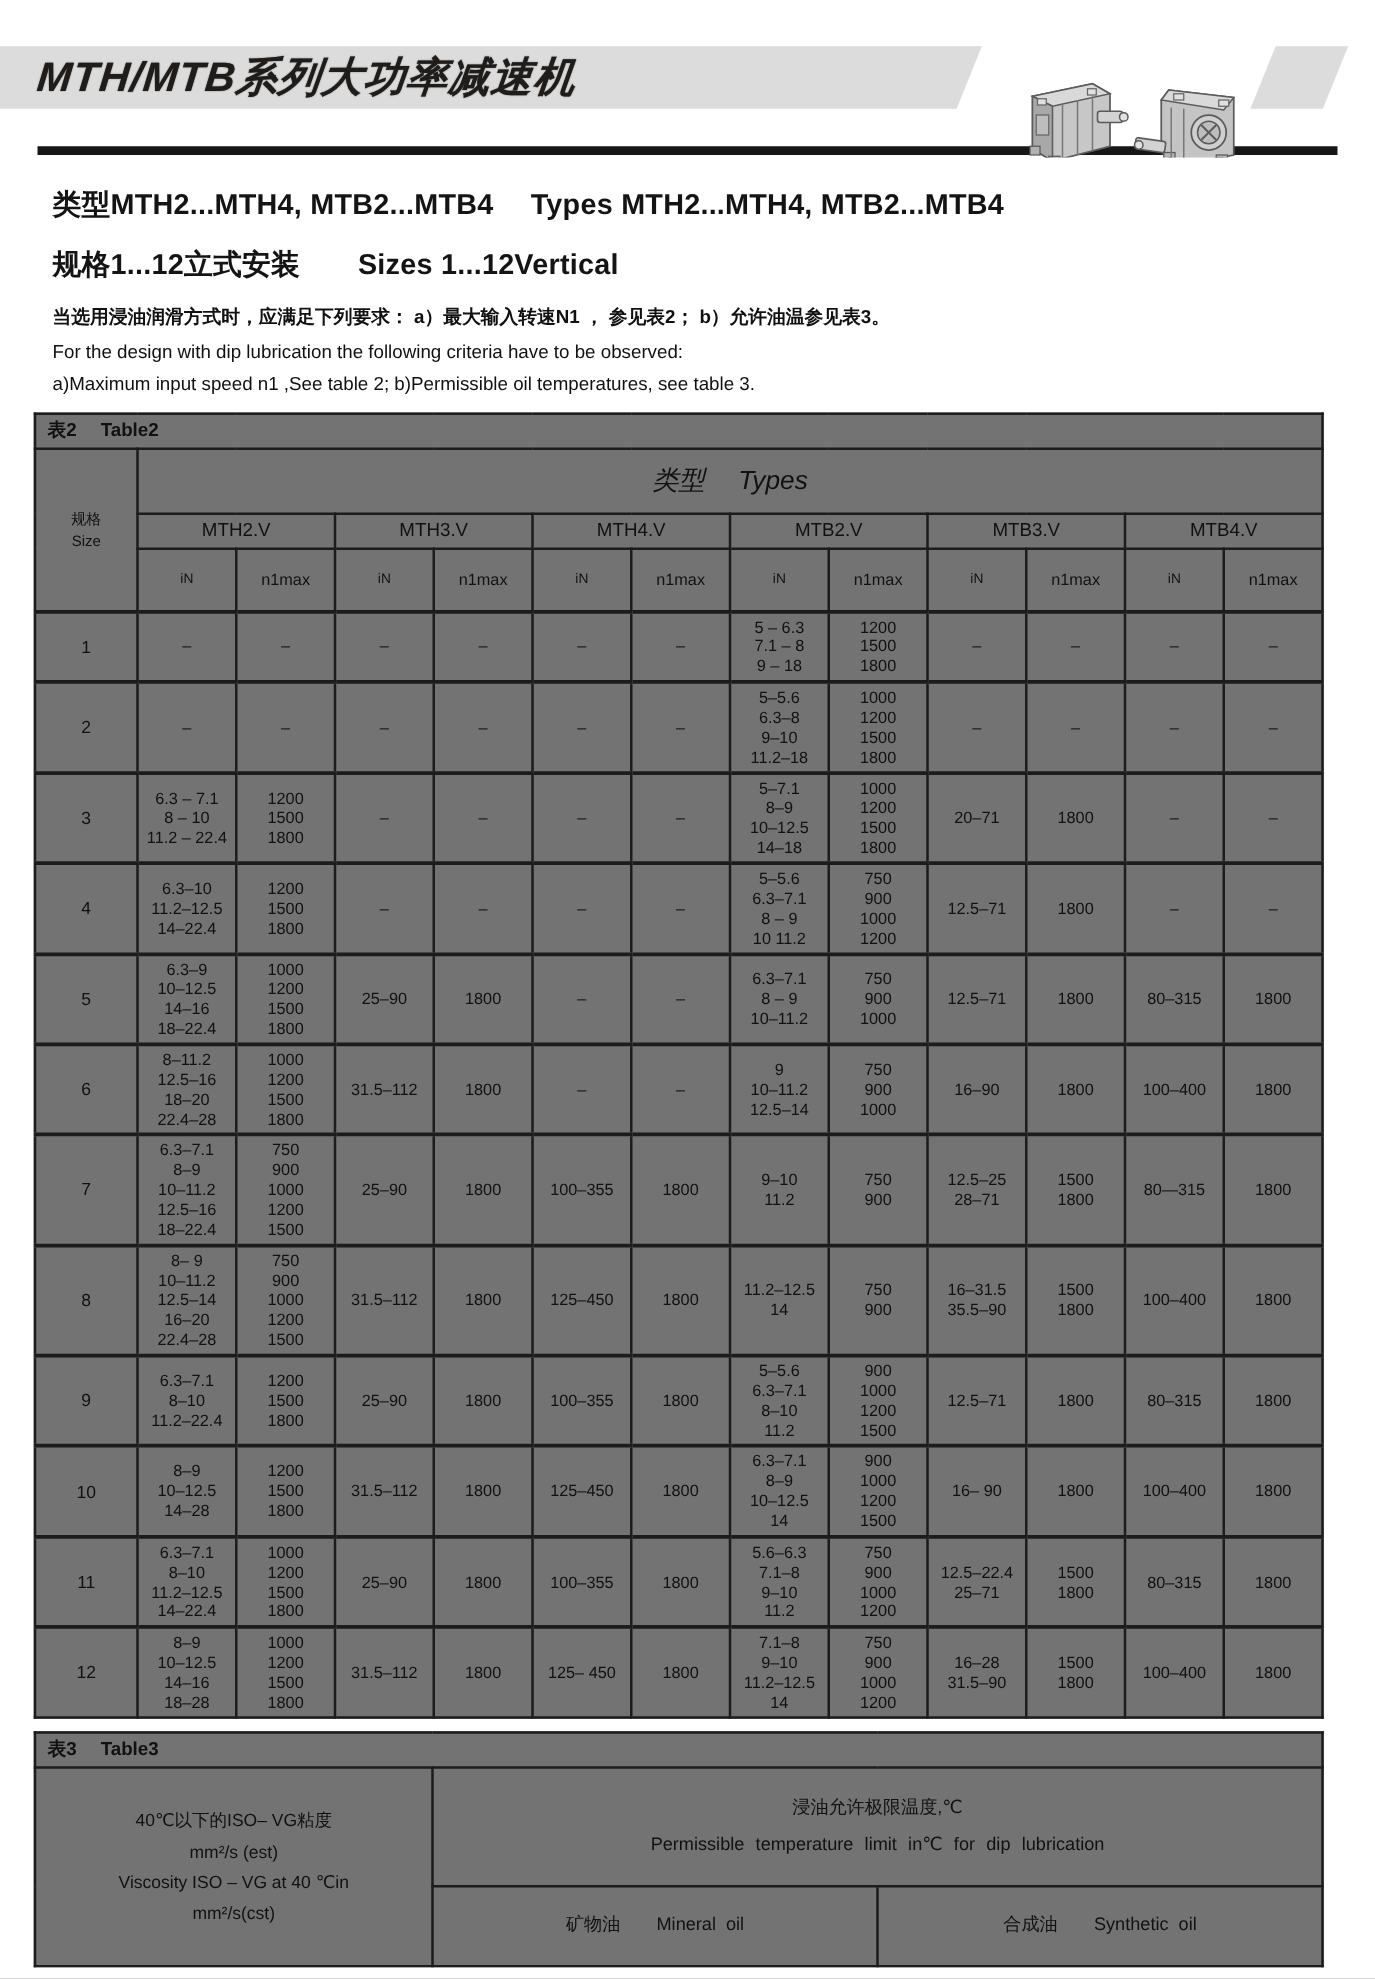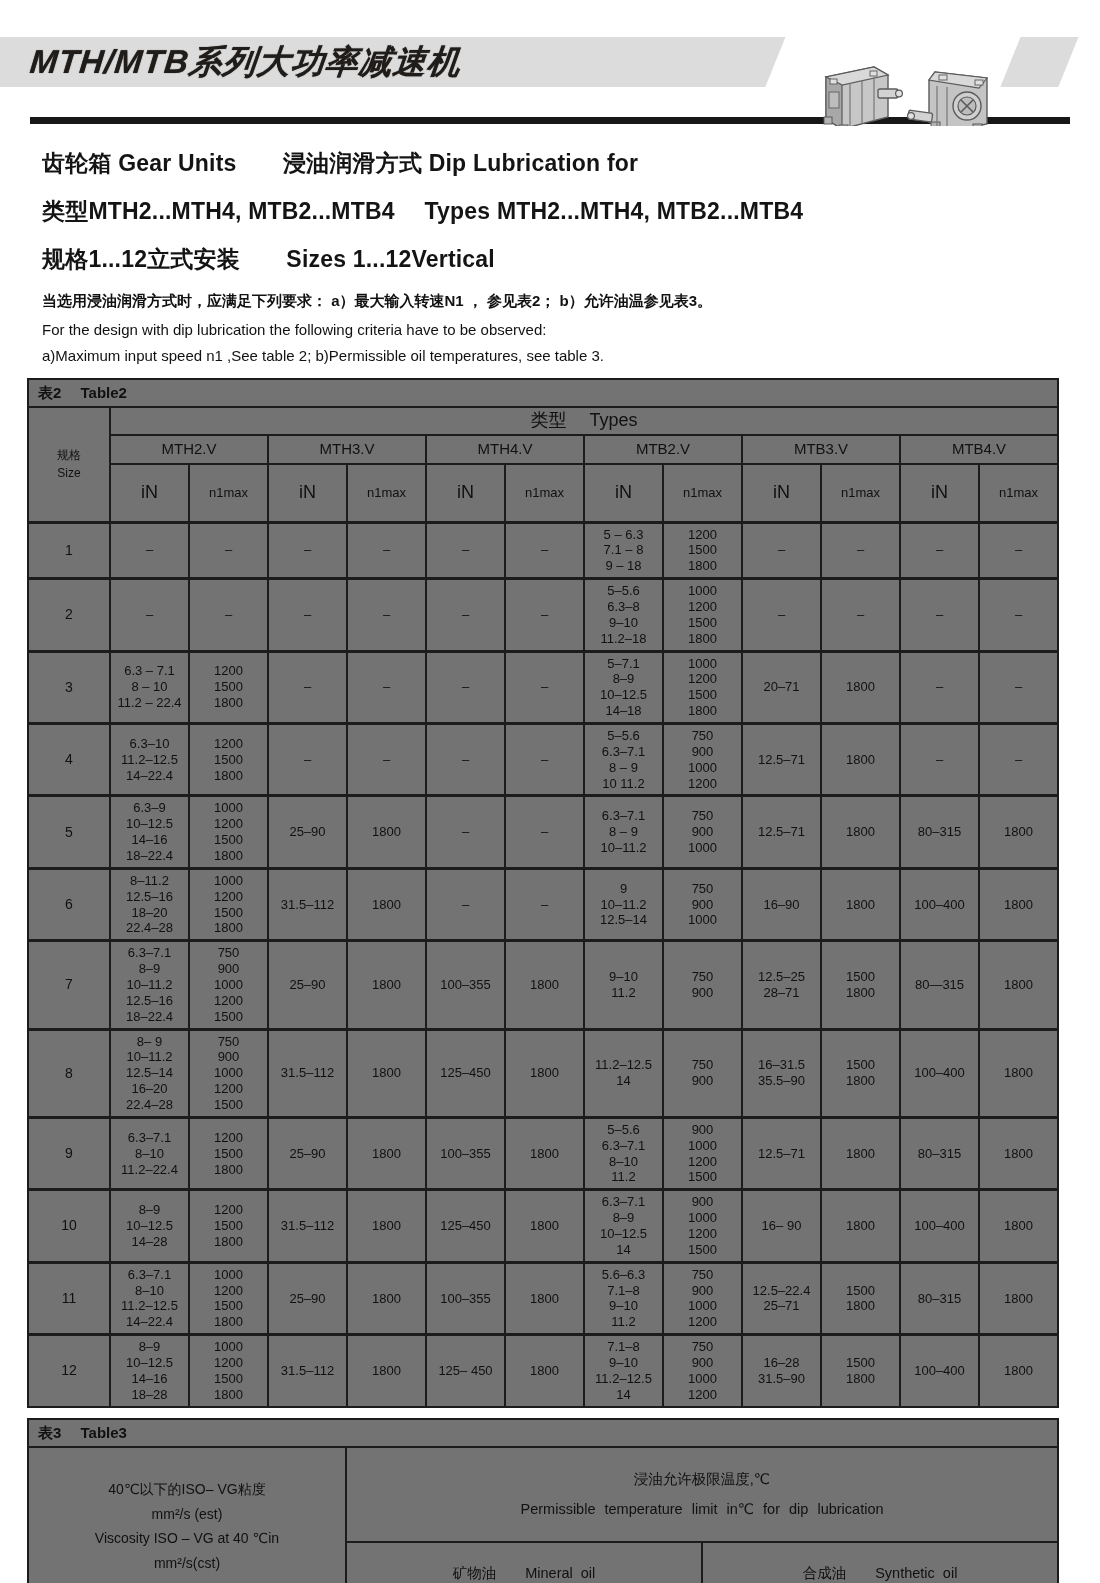--- a/index.html
+++ b/index.html
@@ -25,23 +25,23 @@
   .intro .h{font-size:23px;font-weight:bold;color:#141414;margin-bottom:17px;letter-spacing:.2px;}
   .intro .cnote{font-size:15px;font-weight:bold;margin:2px 0 10px;}
   .intro .enote{font-size:15px;margin:0 0 9px;}
 
   
   table{border-collapse:collapse;table-layout:fixed;width:1030px;margin-left:27px;background:#737373;}
   td{border:2px solid #1c1c1c;text-align:center;vertical-align:middle;
      font-size:13px;line-height:1.22;padding:3px 1px;white-space:pre-line;}
   .tcap{text-align:left;font-weight:bold;font-size:15px;padding:4px 9px;white-space:normal;}
   .sizeh{font-size:12px;line-height:1.5;}
-  .typesh{font-size:18px;padding:2px;}
+  .typesh{font-size:21px;padding:12px;font-style:italic;}
   .tname{font-size:15px;padding:4px 2px;border-radius:12px;}
-  .isub{font-size:18px;padding:17px 2px;}
+  .isub{font-size:11px;padding:17px 2px;}
   .nsub{font-size:13px;padding:5px 2px;border-radius:11px;}
   .t2 tbody td{border-top-width:3px;}
   .t2 tbody .sizec{font-size:14px;}
   .t2{margin-top:14px;}
 
   .midnotes{margin:16px 30px 14px 42px;}
   .midnotes .cn{font-size:15.5px;font-weight:bold;margin-bottom:14px;}
   .midnotes .en{font-size:15px;}
 
   .t3{margin-top:10px;}
@@ -88,21 +88,20 @@
         <rect x="34" y="13" width="8" height="5" fill="#e0e0e0" stroke="#666" stroke-width="1"></rect>
         <rect x="70" y="18" width="8" height="5" fill="#e0e0e0" stroke="#666" stroke-width="1"></rect>
         <line x1="32" y1="24" x2="32" y2="66" stroke="#777" stroke-width="1.2"></line>
         <line x1="42" y1="25" x2="42" y2="68" stroke="#777" stroke-width="1.2"></line>
       </svg>
     </div>
     <div class="header-rule"></div>
   </div>
 
   <section class="intro">
-    <div class="h">齿轮箱 Gear Units　　浸油润滑方式 Dip Lubrication for</div>
     <div class="h">类型MTH2...MTH4, MTB2...MTB4　 Types MTH2...MTH4, MTB2...MTB4</div>
     <div class="h">规格1...12立式安装　　Sizes 1...12Vertical</div>
     <div class="cnote">当选用浸油润滑方式时，应满足下列要求： a）最大输入转速N1 ， 参见表2； b）允许油温参见表3。</div>
     <div class="enote">For the design with dip lubrication the following criteria have to be observed:</div>
     <div class="enote">a)Maximum input speed n1 ,See table 2; b)Permissible oil temperatures, see table 3.</div>
   </section>
 
   <table class="t2">
     <colgroup>
       <col style="width:82px">

